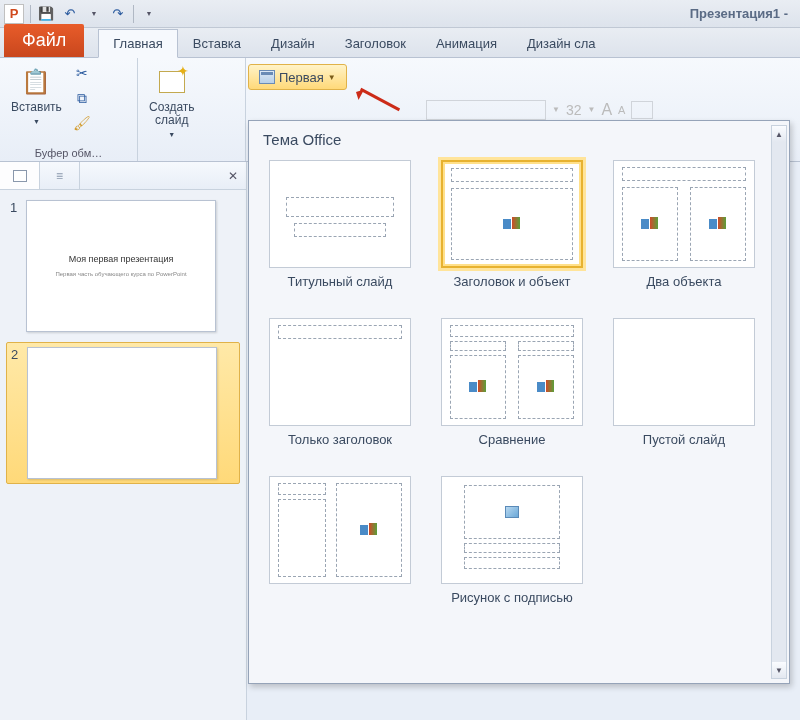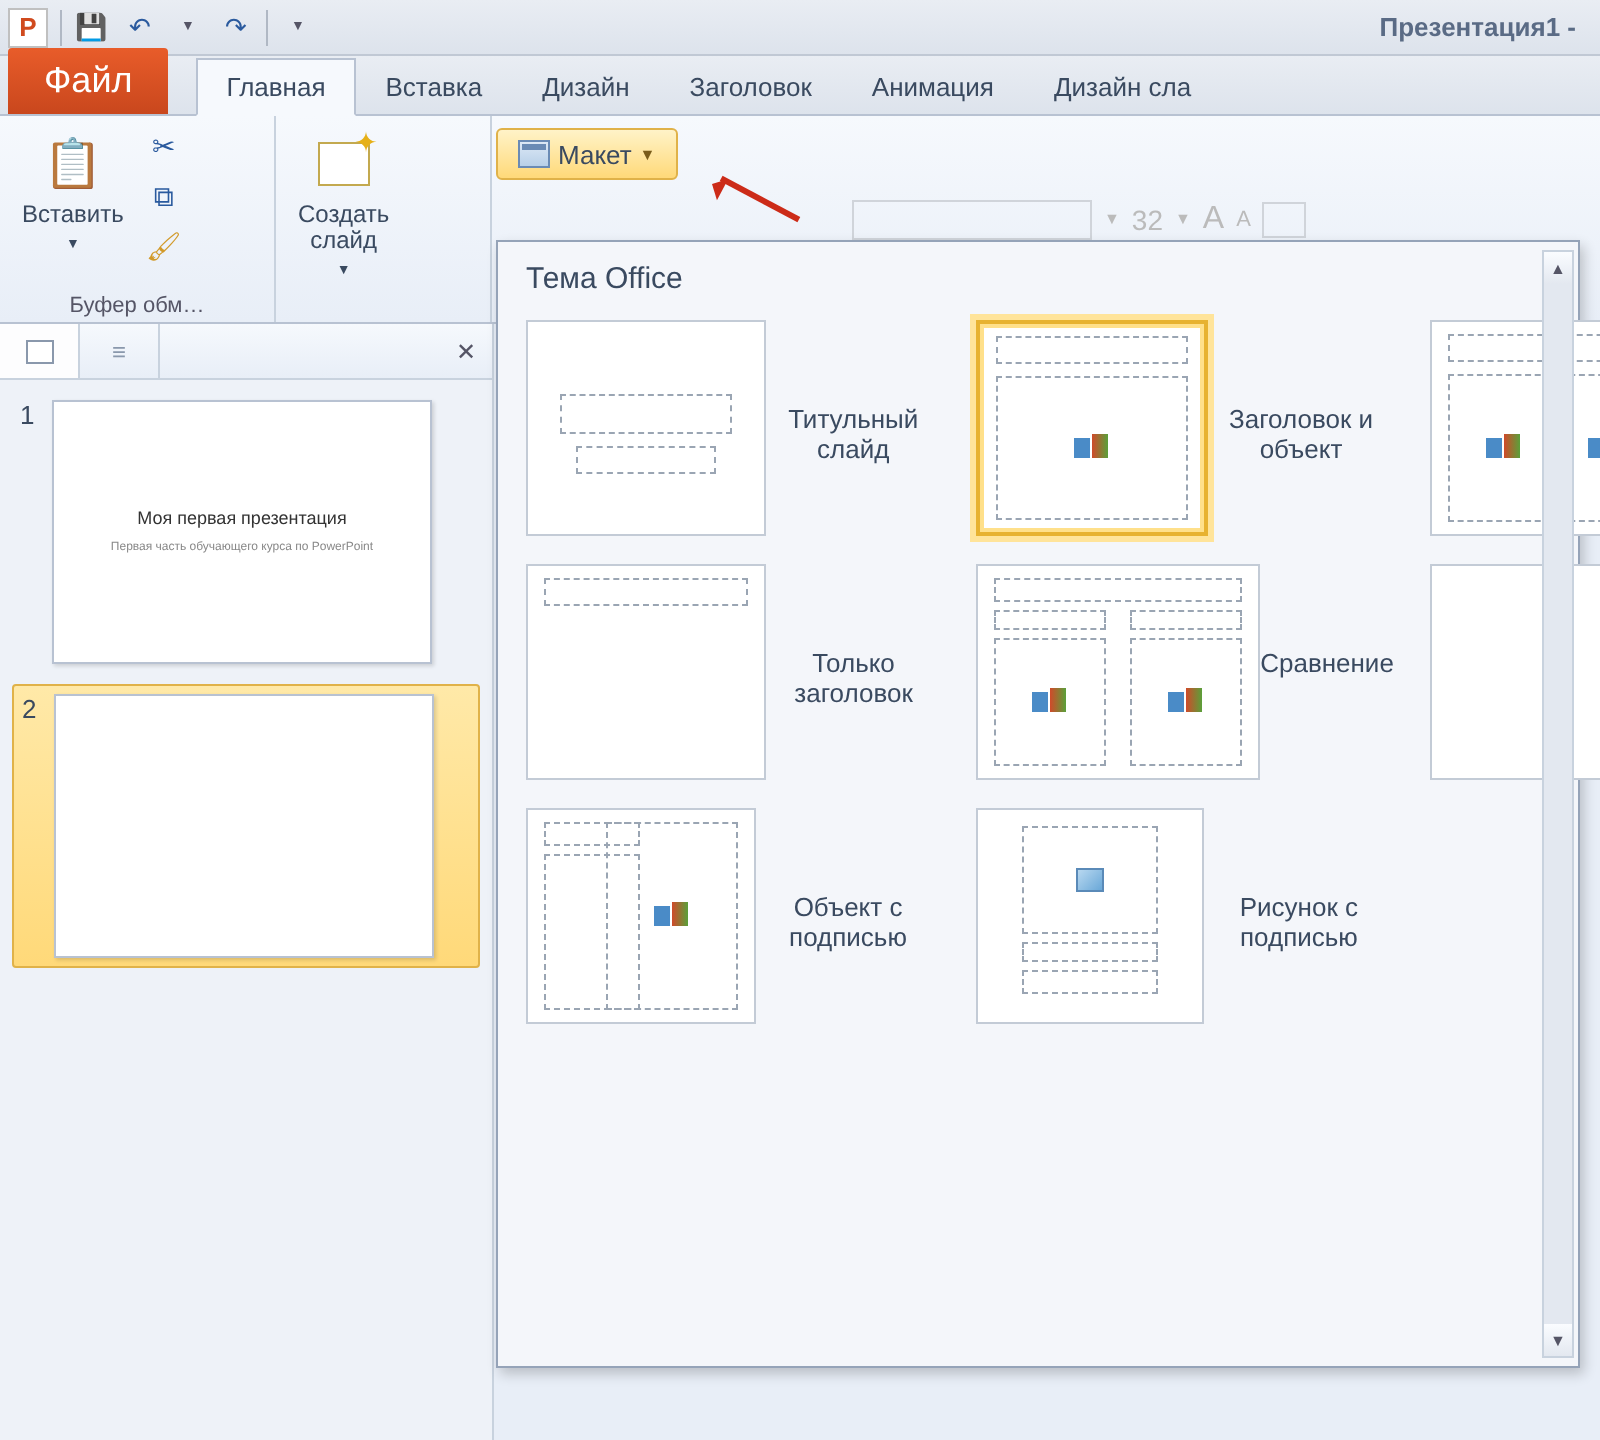--- a/index.html
+++ b/index.html
@@ -44,21 +44,21 @@
   .red-arrow::before { content: ""; position: absolute; width: 44px; height: 3px; background: #cc2b18; transform: rotate(28deg); top: 12px; left: 8px; }
   .red-arrow::after { content: ""; position: absolute; width: 0; height: 0; border: 6px solid transparent; border-right-color: #cc2b18; transform: rotate(28deg); top: 0px; left: 0px; }
 
   
   .gallery { position: absolute; left: 248px; top: 120px; width: 542px; height: 564px; background: #f4f6fa; border: 1px solid #95a3b8; box-shadow: 2px 3px 6px rgba(0,0,0,0.2); z-index: 10; }
   .gallery-title { padding: 10px 14px 6px 14px; font-size: 15px; color: #3a4a60; }
   .gallery-scroll { position: absolute; right: 2px; top: 4px; width: 16px; height: 554px; background: #e3e8f0; border: 1px solid #c8d2de; }
   .gallery-scroll .up, .gallery-scroll .dn { height: 16px; background: linear-gradient(#fafcff, #e3e8f0); display:flex;align-items:center;justify-content:center;font-size:8px;color:#556; }
   .gallery-scroll .dn { position:absolute; bottom:0; left:0; right:0; }
   .gallery-grid { display: grid; grid-template-columns: repeat(3, 1fr); gap: 14px 18px; padding: 6px 28px 10px 14px; }
-  .thumb { display: flex; align-items: center; cursor: pointer; }
+  .thumb { display: flex; flex-direction: column; align-items: center; cursor: pointer; }
   .thumb-box { width: 142px; height: 108px; background: #fff; border: 1px solid #c3cbd6; padding: 6px; position: relative; }
   .thumb.selected .thumb-box { border: 2px solid #e7b230; background: #fff; box-shadow: inset 0 0 0 2px #ffe08a, 0 0 0 3px #ffe49a; }
   .thumb-label { text-align: center; font-size: 13px; color: #3a4a60; margin-top: 6px; line-height: 15px; min-height: 30px; }
   .ph { border: 1px dashed #9aa5b3; position: absolute; }
   .mini-ico { width:18px;height:14px; display:inline-block; position:relative;}
   .mini-ico::before{content:"";position:absolute;left:0;top:2px;width:8px;height:10px;background:#4a8bc7;}
   .mini-ico::after{content:"";position:absolute;left:9px;top:0;width:8px;height:12px;background:linear-gradient(90deg,#d04a2a,#5aa03a);}
   .pic-ico { width:14px;height:12px;background:linear-gradient(135deg,#b8d8f0,#6aa8d8); border:1px solid #5a8ab8; display:inline-block;}
 
   
@@ -134,21 +134,21 @@
         </div>
         <div class="lbl"><span style="white-space:pre;">Создать
 слайд</span><br><span style="font-size:7px;">▼</span></div>
       </div>
     </div>
     <div class="group-label">&nbsp;</div>
   </div>
 
   <div class="layout-btn">
     <span class="ico"></span>
-    <span>Макет</span>
+    <span>Первая</span>
     <span class="dd">▼</span>
   </div>
   <div class="red-arrow"></div>
 
   <div class="ribbon-disabled" style="padding-left:180px;">
     <div class="dis-box" style="width:120px;"></div>
     <span style="color:#bbb;font-size:8px;">▼</span>
     <span class="dis-txt">32</span>
     <span style="color:#bbb;font-size:8px;">▼</span>
     <span class="dis-txt" style="font-size:16px;">A</span>
@@ -239,31 +239,31 @@
           </div>
         <div class="ph" style="right:8px;top:36px;bottom:6px;width:56px;display:flex;align-items:center;justify-content:center;">
             <span class="mini-ico"></span>
           </div>
       </div>
       <div class="thumb-label">Сравнение</div>
     </div>
 
     <div class="thumb">
       <div class="thumb-box"></div>
+      <div class="thumb-label">Пустой слайд</div>
     </div>
 
     <div class="thumb">
       <div class="thumb-box">
         <div class="ph" style="left:8px;top:6px;width:48px;height:12px;"></div>
         <div class="ph" style="left:8px;top:22px;bottom:6px;width:48px;"></div>
         <div class="ph" style="right:8px;top:6px;bottom:6px;width:66px;display:flex;align-items:center;justify-content:center;">
             <span class="mini-ico"></span>
           </div>
       </div>
-      <div class="thumb-label">Объект с подписью</div>
     </div>
 
     <div class="thumb">
       <div class="thumb-box">
         <div class="ph" style="left:22px;right:22px;top:8px;height:54px;display:flex;align-items:center;justify-content:center;">
             <span class="pic-ico"></span>
           </div>
         <div class="ph" style="left:22px;right:22px;top:66px;height:10px;"></div>
         <div class="ph" style="left:22px;right:22px;top:80px;height:12px;"></div>
       </div>

